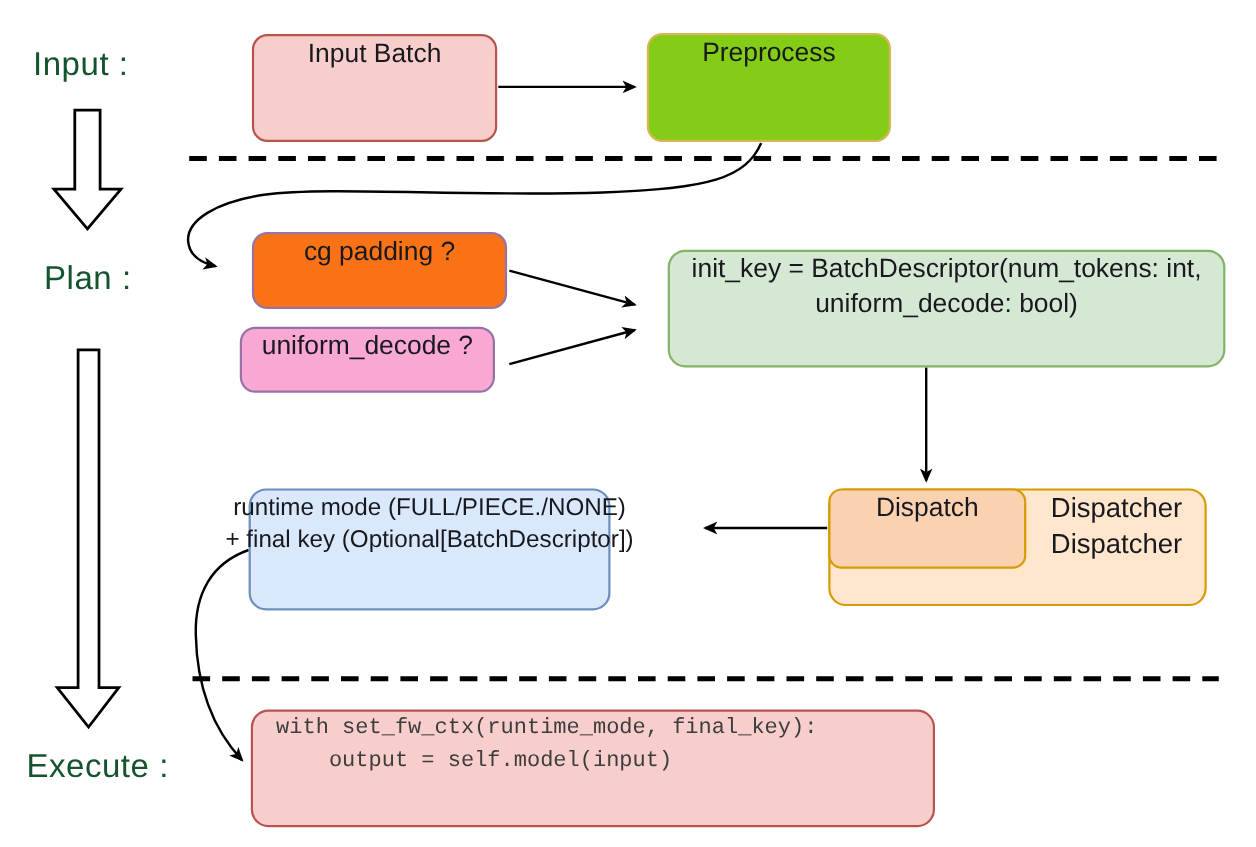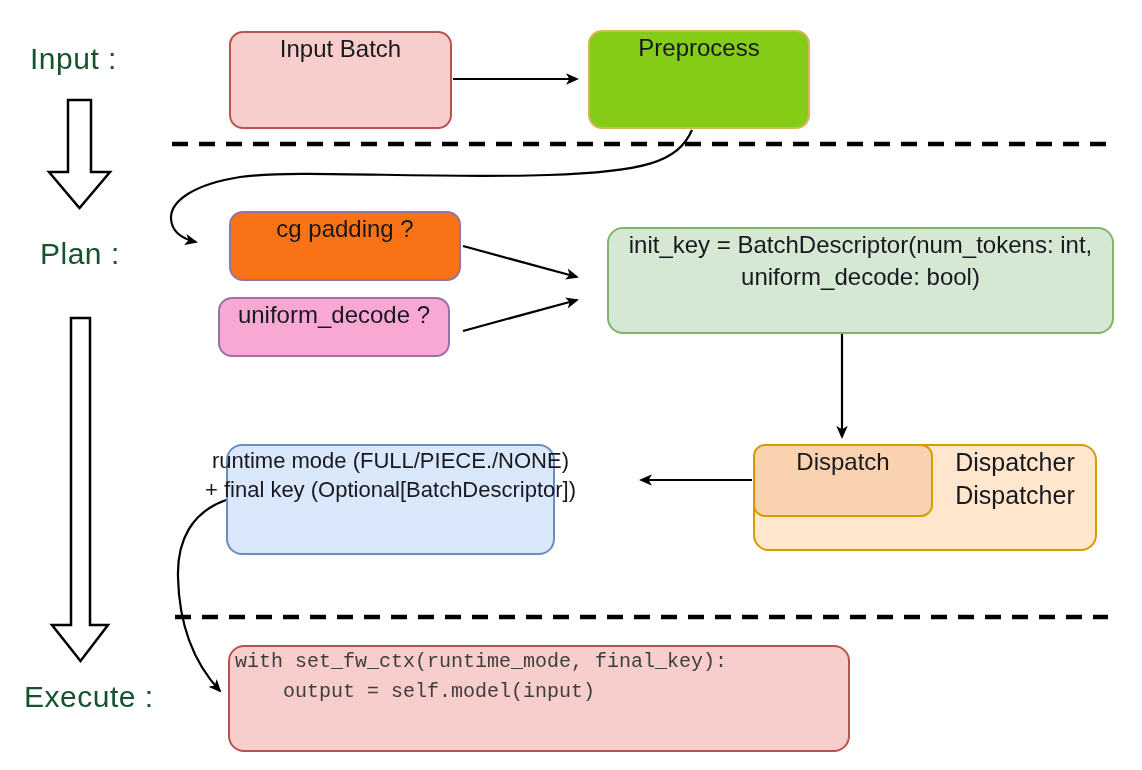--- a/index.html
+++ b/index.html
@@ -40,21 +40,21 @@
   .node-input-batch   { left: 229px; top: 31px;  width: 223px; height: 98px;  background: #F8CECC; border-color: #B85450; }
   .node-preprocess    { left: 588px; top: 30px;  width: 222px; height: 99px;  background: #84cc16; border-color: #D6B656; }
   .node-cg-padding    { left: 229px; top: 211px; width: 232px; height: 70px;  background: #f97316; border-color: #9673A6; }
   .node-uniform-decode{ left: 218px; top: 297px; width: 232px; height: 60px;  background: #f9a8d4; border-color: #9673A6; }
   .node-init-key      { left: 588px; top: 227px; width: 507px; height: 107px; background: #D5E8D4; border-color: #82B366; font-size: 24px; border-radius: 16px; margin-left: 19px; }
   .node-runtime       { left: 226px; top: 444px; width: 329px; height: 111px; background: #DAE8FC; border-color: #6C8EBF; font-size: 22px; border-radius: 16px; }
   .node-cudagraph     { left: 753px; top: 444px; width: 344px; height: 107px; background: #FFE6CC; border-color: #D79B00; border-radius: 16px;
                         padding-left: 180px; font-size: 25px; }
   .node-dispatch      { left: 753px; top: 444px; width: 180px; height: 73px;  background: #FAD2B0; border-color: #D79B00; border-radius: 12px; }
   .node-execute-code  { left: 228px; top: 645px; width: 622px; height: 107px; background: #F8CECC; border-color: #B85450; border-radius: 16px;
-                        align-items: flex-start; padding-left: 5px;
+                        align-items: flex-start; padding-left: 21px;
                         font-family: "Liberation Mono", monospace; font-size: 20px; color: #3d3d3d; line-height: 1.5; }
   .node span { white-space: pre; }
 </style>
 </head>
 <body>
 
 <div class="canvas">
 
   <svg class="wires" width="1142" height="770" viewBox="0 0 1142 770">
     <defs>

